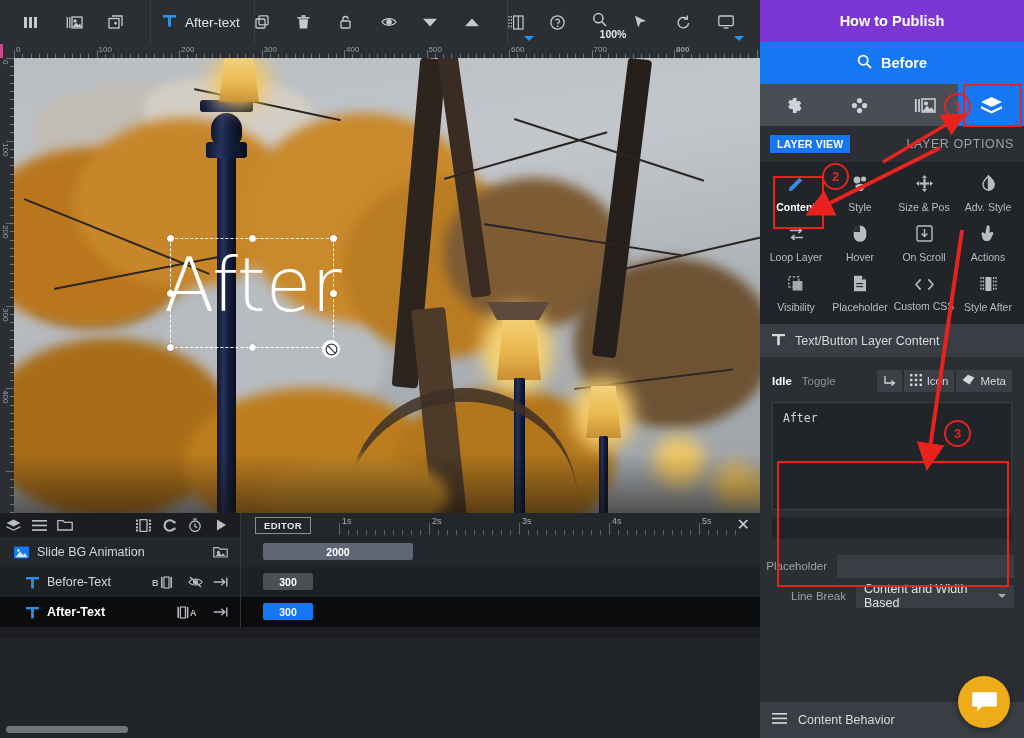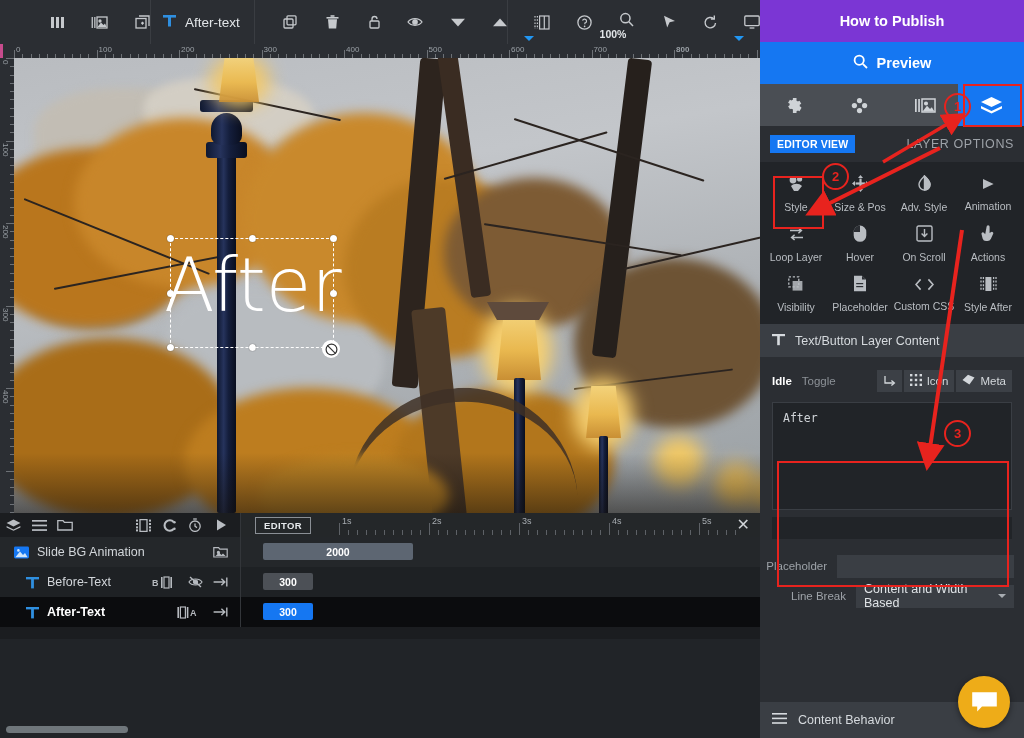--- a/index.html
+++ b/index.html
@@ -10,21 +10,21 @@
     overflow: hidden;
   }
   #app { position: relative; width: 1024px; height: 738px; }
 
   
   #left { position: absolute; left: 0; top: 0; width: 760px; height: 660px; background: #1b1d20; }
 
   
   .topbar { position: absolute; left: 0; top: 0; width: 760px; height: 44px; background: #2b2e33; display: flex; align-items: center; }
   .tb-sec { display: flex; align-items: center; height: 44px; border-right: 1px solid #3a3d42; }
-  .tb-btn { width: 42px; height: 44px; display: flex; align-items: center; justify-content: flex-end; color: #c6c9cd; position: relative; }
+  .tb-btn { width: 42px; height: 44px; display: flex; align-items: center; justify-content: flex-start; color: #c6c9cd; position: relative; }
   .tb-btn svg { display: block; }
   .tb-spacer { width: 24px; height: 44px; }
   .layer-name { display: flex; align-items: center; gap: 9px; padding: 0 14px 0 12px; height: 44px; }
   .layer-name .nm { color: #e2e5e8; font-size: 13.5px; }
   .tb-right { margin-left: auto; display: flex; align-items: center; height: 44px; }
   .zoomlbl { font-size: 10.5px; font-weight: bold; color: #e2e5e8; position: absolute; bottom: 4px; left: 50%; transform: translateX(-50%); }
   .caret-blue { position: absolute; bottom: 3px; left: 50%; transform: translateX(-50%); width: 0; height: 0; border-left: 5px solid transparent; border-right: 5px solid transparent; border-top: 5px solid #2196f3; }
 
   
   .ruler-h { position: absolute; left: 0; top: 44px; width: 760px; height: 14px; background: #2b2e33; overflow: hidden; }
@@ -717,21 +717,21 @@
     <div class="publish">How to Publish</div>
 
     <div class="sp-row">
       <div class="sp-prev">
         <span>
           <svg width="15" height="15" viewBox="0 0 15 15" fill="none" stroke="#fff" stroke-width="1.8">
               <circle cx="6.2" cy="6.2" r="4.6"></circle>
               <path d="M9.8 9.8 L14 14"></path>
             </svg>
         </span>
-        <span>Preview</span>
+        <span>Before</span>
       </div>
     </div>
 
     <div class="tabbar">
       <div class="tab">
         <svg width="21" height="21" viewBox="0 0 21 21" fill="currentColor">
             <path d="M10.5 6.8a3.7 3.7 0 1 0 0 7.4 3.7 3.7 0 0 0 0-7.4zm0 5.6a1.9 1.9 0 1 1 0-3.8 1.9 1.9 0 0 1 0 3.8z"></path>
             <path d="M18.3 12.2l-1.6-.9a6.6 6.6 0 0 0 0-1.6l1.6-.9-1.8-3.1-1.6.9a6.6 6.6 0 0 0-1.4-.8V3h-3.6v1.8c-.5.2-1 .5-1.4.8l-1.6-.9L5.1 7.8l1.6.9a6.6 6.6 0 0 0 0 1.6l-1.6.9 1.8 3.1 1.6-.9c.4.3.9.6 1.4.8V18h3.6v-1.8c.5-.2 1-.5 1.4-.8l1.6.9 1.8-3.1z"></path>
           </svg>
       </div>
@@ -754,25 +754,31 @@
       </div>
       <div class="tab active">
         <svg width="23" height="19" viewBox="0 0 23 19" fill="currentColor">
             <path d="M11.5 1 L22 6 L11.5 11 L1 6 Z"></path>
             <path d="M1 10 L11.5 15 L22 10 L22 12.4 L11.5 17.4 L1 12.4 Z"></path>
           </svg>
       </div>
     </div>
 
     <div class="lo-head">
-      <span class="ev-badge">EDITOR VIEW</span>
+      <span class="ev-badge">LAYER VIEW</span>
       <span class="lo-title">LAYER OPTIONS</span>
     </div>
 
     <div class="grid" id="opt-grid">
+        <div class="cell sel">
+          <span><svg width="17" height="17" viewBox="0 0 17 17" fill="currentColor">
+              <path d="M1.5 12.6 L11.4 2.7 L14.3 5.6 L4.4 15.5 L0.8 16.2 Z"></path>
+            </svg></span>
+          <span class="lbl">Content</span>
+        </div>
         <div class="cell">
           <span><svg width="17" height="17" viewBox="0 0 17 17" fill="currentColor">
               <circle cx="5" cy="5" r="3.4"></circle>
               <circle cx="11.6" cy="4" r="2.6"></circle>
               <path d="M3 11 C6 8 11 8 14 11 L10 16 H6 Z"></path>
             </svg></span>
           <span class="lbl">Style</span>
         </div>
         <div class="cell">
           <span><svg width="17" height="17" viewBox="0 0 17 17" fill="currentColor">
@@ -784,26 +790,20 @@
               <rect x="3.6" y="7.4" width="9.8" height="2.2"></rect>
             </svg></span>
           <span class="lbl">Size &amp; Pos</span>
         </div>
         <div class="cell">
           <span><svg width="17" height="17" viewBox="0 0 17 17" fill="none" stroke="currentColor" stroke-width="1.4">
               <path d="M8.5 1 C11.5 4 14 6 14 9.6 a5.5 5.5 0 0 1 -11 0 C3 6 5.5 4 8.5 1 Z"></path>
               <path d="M8.5 1 C11.5 4 14 6 14 9.6 a5.5 5.5 0 0 1 -5.5 5.5 Z" fill="currentColor"></path>
             </svg></span>
           <span class="lbl">Adv. Style</span>
-        </div>
-        <div class="cell">
-          <span><svg width="14" height="14" viewBox="0 0 14 14" fill="currentColor">
-              <path d="M2 2 L12.6 7 L2 12 Z"></path>
-            </svg></span>
-          <span class="lbl">Animation</span>
         </div>
         <div class="cell">
           <span><svg width="17" height="16" viewBox="0 0 17 16" fill="none" stroke="currentColor" stroke-width="1.5">
               <path d="M2 4.6 H13 M10.4 2 L13.4 4.6 L10.4 7.2"></path>
               <path d="M15 11.4 H4 M6.6 8.8 L3.6 11.4 L6.6 14"></path>
             </svg></span>
           <span class="lbl">Loop Layer</span>
         </div>
         <div class="cell">
           <span><svg width="14" height="17" viewBox="0 0 14 17" fill="currentColor">

